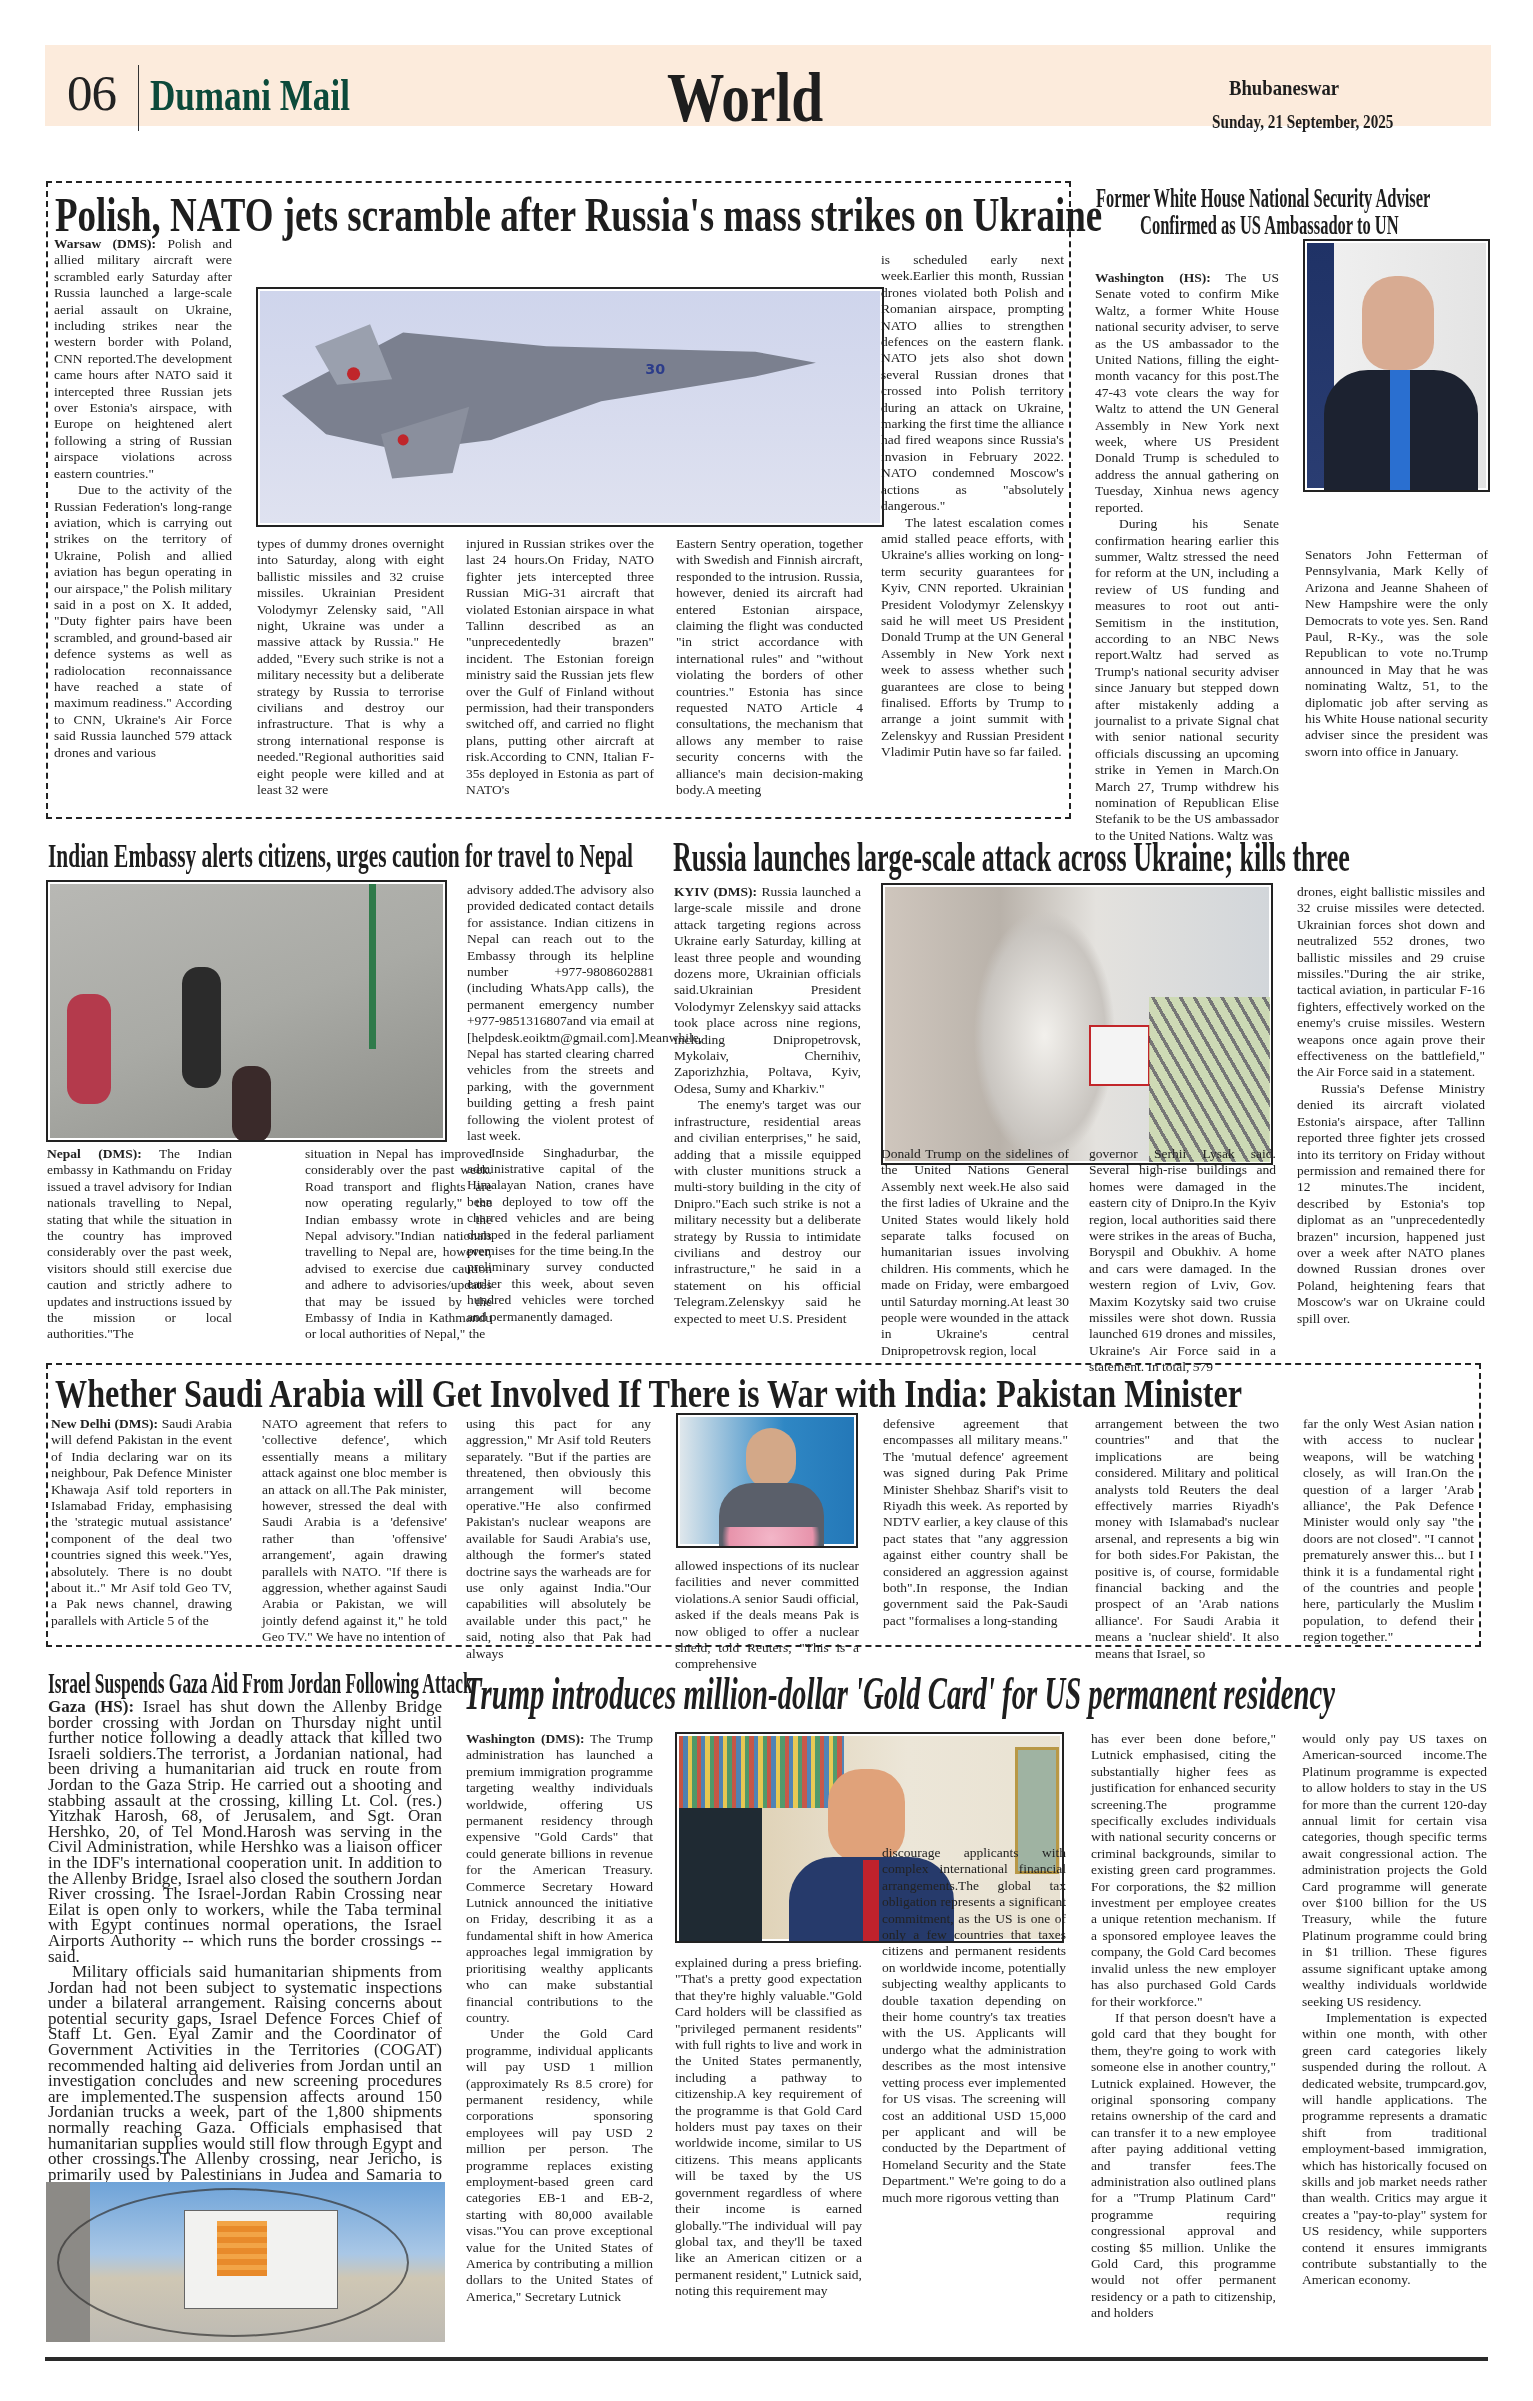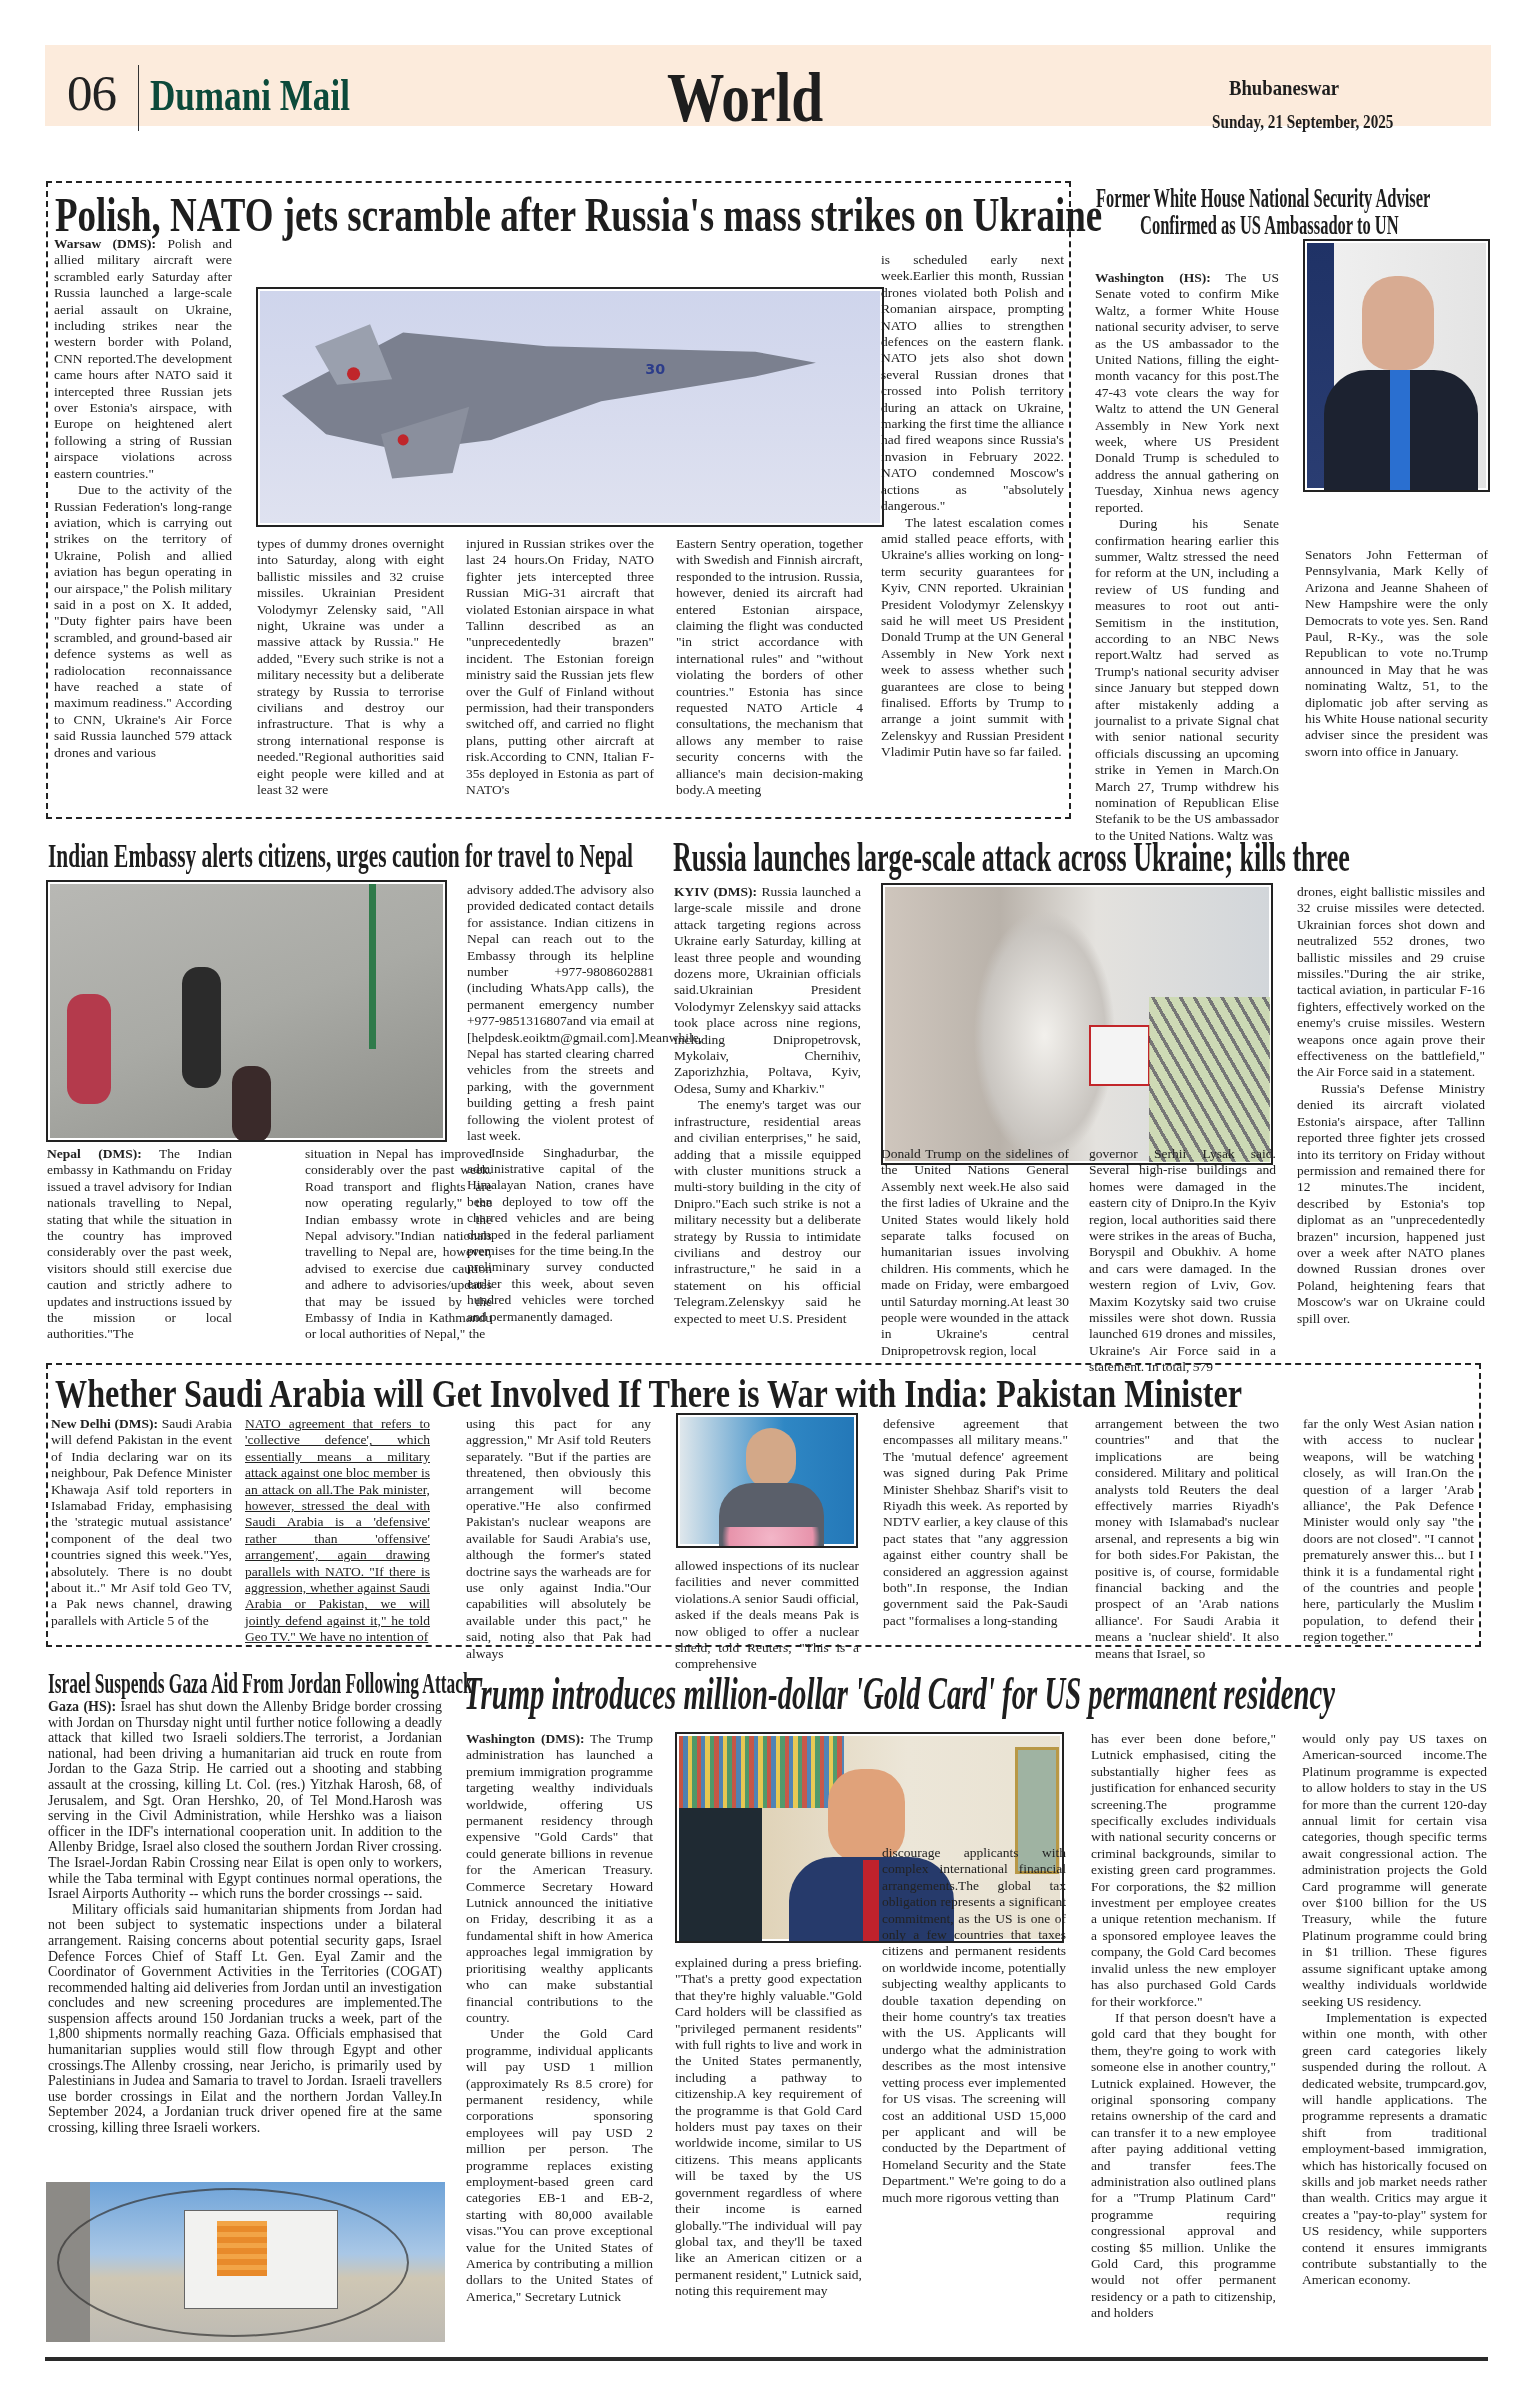--- a/index.html
+++ b/index.html
@@ -138,21 +138,21 @@
 <div class="col" style="left:1297px; top:884px; width:188px;">
   <p>drones, eight ballistic missiles and 32 cruise missiles were detected. Ukrainian forces shot down and neutralized 552 drones, two ballistic missiles and 29 cruise missiles."During the air strike, tactical aviation, in particular F-16 fighters, effectively worked on the enemy's cruise missiles. Western weapons once again prove their effectiveness on the battlefield," the Air Force said in a statement.</p>
   <p>Russia's Defense Ministry denied its aircraft violated Estonia's airspace, after Tallinn reported three fighter jets crossed into its territory on Friday without permission and remained there for 12 minutes.The incident, described by Estonia's top diplomat as an "unprecedentedly brazen" incursion, happened just over a week after NATO planes downed Russian drones over Poland, heightening fears that Moscow's war on Ukraine could spill over.</p>
 </div>
 
 <div class="abs dashed-box" style="left:46px; top:1363px; width:1435px; height:284px;"></div>
 <div class="abs headline" style="left:55px; top:1370px; font-size:41px; line-height:46px; transform:scaleX(0.785);">Whether Saudi Arabia will Get Involved If There is War with India: Pakistan Minister</div>
 <div class="col" style="left:51px; top:1416px; width:181px;">
   <p><span class="dateline">New Delhi (DMS):</span> <span>Saudi Arabia will defend Pakistan in the event of India declaring war on its neighbour, Pak Defence Minister Khawaja Asif told reporters in Islamabad Friday, emphasising the 'strategic mutual assistance' component of the deal two countries signed this week."Yes, absolutely. There is no doubt about it.." Mr Asif told Geo TV, a Pak news channel, drawing parallels with Article 5 of the</span></p>
 </div>
-<div class="col" style="left:245px; top:1416px; width:185px;text-decoration:underline;">
+<div class="col" style="left:262px; top:1416px; width:185px;">
   <p>NATO agreement that refers to 'collective defence', which essentially means a military attack against one bloc member is an attack on all.The Pak minister, however, stressed the deal with Saudi Arabia is a 'defensive' rather than 'offensive' arrangement', again drawing parallels with NATO. "If there is aggression, whether against Saudi Arabia or Pakistan, we will jointly defend against it," he told Geo TV." We have no intention of</p>
 </div>
 <div class="col" style="left:466px; top:1416px; width:185px;">
   <p>using this pact for any aggression," Mr Asif told Reuters separately. "But if the parties are threatened, then obviously this arrangement will become operative."He also confirmed Pakistan's nuclear weapons are available for Saudi Arabia's use, although the former's stated doctrine says the warheads are for use only against India."Our capabilities will absolutely be available under this pact," he said, noting also that Pak had always</p>
 </div>
 <div class="photo" style="left:676px; top:1413px; width:182px; height:135px;">
   <div class="photo-inner" style="background:linear-gradient(90deg,#dfe7ec 0%,#2f87c4 60%,#2478b8 100%);">
     <div style="position:absolute;left:66px;top:11px;width:50px;height:61px;border-radius:25px;background:#d3a888;"></div>
     <div style="position:absolute;left:39px;top:66px;width:105px;height:66px;background:#5a5f6a;border-radius:33px 33px 0 0;"></div>
     <div style="position:absolute;left:22px;top:110px;width:138px;height:22px;background:radial-gradient(circle,#f3b6c8 0%,#e793ab 60%,transparent 70%);"></div>
@@ -165,21 +165,21 @@
   <p>defensive agreement that encompasses all military means." The 'mutual defence' agreement was signed during Pak Prime Minister Shehbaz Sharif's visit to Riyadh this week. As reported by NDTV earlier, a key clause of this pact states that "any aggression against either country shall be considered an aggression against both".In response, the Indian government said the Pak-Saudi pact "formalises a long-standing</p>
 </div>
 <div class="col" style="left:1095px; top:1416px; width:184px;">
   <p>arrangement between the two countries" and that the implications are being considered. Military and political analysts told Reuters the deal effectively marries Riyadh's money with Islamabad's nuclear arsenal, and represents a big win for both sides.For Pakistan, the positive is, of course, formidable financial backing and the prospect of an 'Arab nations alliance'. For Saudi Arabia it means a 'nuclear shield'. It also means that Israel, so</p>
 </div>
 <div class="col" style="left:1303px; top:1416px; width:171px;">
   <p>far the only West Asian nation with access to nuclear weapons, will be watching closely, as will Iran.On the question of a larger 'Arab alliance', the Pak Defence Minister would only say "the doors are not closed". "I cannot prematurely answer this... but I think it is a fundamental right of the countries and people here, particularly the Muslim population, to defend their region together."</p>
 </div>
 
 <div class="abs headline" style="left:48px; top:1667px; font-size:29px; line-height:33px; transform:scaleX(0.6);">Israel Suspends Gaza Aid From Jordan Following Attack</div>
-<div class="col" style="left:48px; top:1699px; width:394px; font-size:14px; line-height:15.6px;">
+<div class="col" style="left:48px; top:1699px; width:394px; font-size:17px; line-height:15.6px;">
   <p><span class="dateline">Gaza (HS):</span> <span>Israel has shut down the Allenby Bridge border crossing with Jordan on Thursday night until further notice following a deadly attack that killed two Israeli soldiers.The terrorist, a Jordanian national, had been driving a humanitarian aid truck en route from Jordan to the Gaza Strip. He carried out a shooting and stabbing assault at the crossing, killing Lt. Col. (res.) Yitzhak Harosh, 68, of Jerusalem, and Sgt. Oran Hershko, 20, of Tel Mond.Harosh was serving in the Civil Administration, while Hershko was a liaison officer in the IDF's international cooperation unit. In addition to the Allenby Bridge, Israel also closed the southern Jordan River crossing. The Israel-Jordan Rabin Crossing near Eilat is open only to workers, while the Taba terminal with Egypt continues normal operations, the Israel Airports Authority -- which runs the border crossings -- said.</span></p>
   <p>Military officials said humanitarian shipments from Jordan had not been subject to systematic inspections under a bilateral arrangement. Raising concerns about potential security gaps, Israel Defence Forces Chief of Staff Lt. Gen. Eyal Zamir and the Coordinator of Government Activities in the Territories (COGAT) recommended halting aid deliveries from Jordan until an investigation concludes and new screening procedures are implemented.The suspension affects around 150 Jordanian trucks a week, part of the 1,800 shipments normally reaching Gaza. Officials emphasised that humanitarian supplies would still flow through Egypt and other crossings.The Allenby crossing, near Jericho, is primarily used by Palestinians in Judea and Samaria to travel to Jordan. Israeli travellers use border crossings in Eilat and the northern Jordan Valley.In September 2024, a Jordanian truck driver opened fire at the same crossing, killing three Israeli workers.</p>
 </div>
 <div class="photo" style="left:46px; top:2182px; width:399px; height:160px; border:none;">
   <div class="photo-inner" style="left:0;top:0;right:0;bottom:0;background:linear-gradient(180deg,#6fa3d8 0%,#a9c7e6 45%,#cfc7b4 60%,#bdbab3 100%);">
     <div style="position:absolute;left:0;top:0;width:44px;height:100%;background:#8c8a86;"></div>
     <div style="position:absolute;left:138px;top:27.5px;width:154px;height:99px;background:#f2f2f0;border:1.7px solid #666;"></div>
     <div style="position:absolute;left:171px;top:39px;width:50px;height:55px;background:repeating-linear-gradient(0deg,#e88a2a 0 5.5px,#f2a446 5.5px 11px);"></div>
     <div style="position:absolute;left:11px;top:5.5px;width:352px;height:149px;border:2.2px solid #333;border-radius:50%;opacity:0.7;"></div>
   </div>

